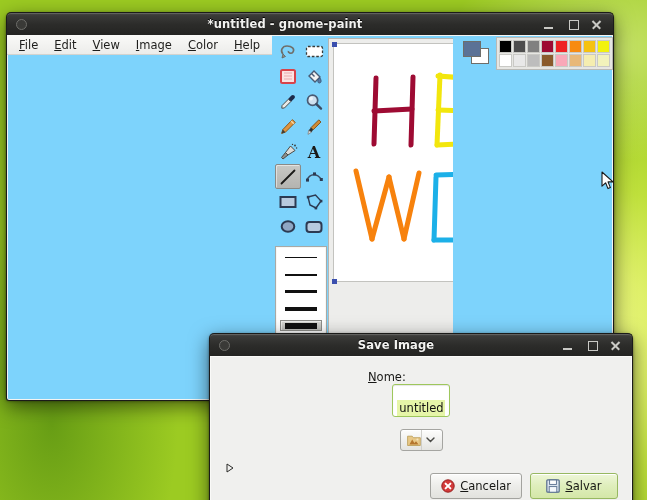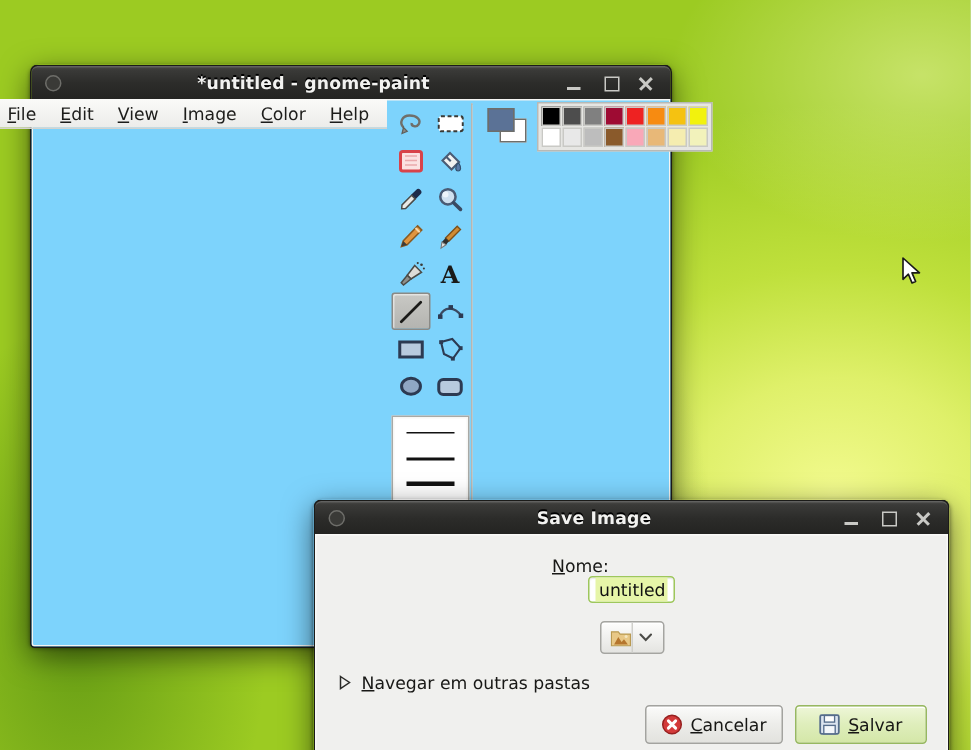--- a/index.html
+++ b/index.html
@@ -47,21 +47,21 @@
   }
   .wbtns{display:flex;gap:13px;align-items:center;margin-right:11px;flex:none;}
   .wbtn{width:11px;height:11px;position:relative;cursor:default;}
   .wbtn i{position:absolute;background:#c9c9c5;}
   .wb-min i{left:1px;right:1px;bottom:1px;height:1.5px;}
   .wb-max i{left:1.5px;top:1.5px;width:8px;height:8px;background:none;border:1.5px solid #c9c9c5;}
   .wb-close i:nth-child(1){left:0;top:5px;width:11px;height:1.6px;transform:rotate(45deg);}
   .wb-close i:nth-child(2){left:0;top:5px;width:11px;height:1.6px;transform:rotate(-45deg);}
 
   
-  #paint-window{left:20px;top:12px;width:428px;height:388px;margin-top:31px;}
+  #paint-window{left:6px;top:12px;width:608px;height:388px;}
   #paint-body{
     height:366px;background:#7dd3fc;
     border:1px solid #1b1b19;border-top:none;border-radius:0 0 3px 3px;
     box-sizing:border-box;display:flex;flex-direction:row;
     box-shadow:inset 0 0 0 1px #f4f4f2;
     justify-content:center;
   }
 
   
   #menubar{
@@ -142,21 +142,21 @@
     box-shadow:inset 0 0 0 1px #fafaf8;
   }
   .frow{display:flex;align-items:center;margin-bottom:12px;flex-direction:column;}
   .flabel{width:106px;flex:none;font-size:11.5px;color:#181816;}
   .flabel u{text-decoration:underline;}
   #name-input{
     flex:1;height:21px;background:#fff;border:1px solid #9ec75c;border-radius:3px;
     box-sizing:border-box;display:flex;align-items:center;padding:0 4px;
     box-shadow:inset 0 1px 1px rgba(0,0,0,.10);
   }
-  #name-value{background:#e6f5a8;color:#111;font-size:11.5px;padding:1px 1px 1px 2px;}
+  #name-value{background:#e6f5a8;color:#111;font-size:11.5px;padding:1px 1px 1px 2px;margin-top:15px;}
   #folder-combo{
     flex:1;height:22px;border:1px solid #a5a5a1;border-radius:3px;box-sizing:border-box;
     background:linear-gradient(180deg,#fdfdfc,#e4e4e1);
     display:flex;align-items:center;padding:0 2px 0 6px;
     box-shadow:inset 0 1px 0 #fff;
   }
   #folder-combo .fname{flex:1;font-size:11.5px;color:#181816;margin-left:5px;}
   .combo-arrow{
     width:18px;height:20px;display:flex;align-items:center;justify-content:center;
     border-left:1px solid #cfcfcb;
@@ -518,21 +518,20 @@
             <path d="M1 1 L4.5 4.6 L8 1" fill="none" stroke="#4b4b47" stroke-width="1.4" stroke-linecap="round"></path>
           </svg>
         </div>
       </div>
     </div>
 
     <div id="expander">
       <svg width="8" height="10" viewBox="0 0 8 10">
         <path d="M1 1 L7 5 L1 9 Z" fill="none" stroke="#2a2a28" stroke-width="1"></path>
       </svg>
-      <div class="exlabel"><u>N</u>avegar em outras pastas</div>
     </div>
 
     <div id="dlg-buttons">
       <div class="dbtn">
         <svg width="14" height="14" viewBox="0 0 14 14">
           <circle cx="7" cy="7" r="6.2" fill="#d33a3a" stroke="#97201f" stroke-width="1"></circle>
           <g stroke="#fff" stroke-width="2" stroke-linecap="round">
             <path d="M4.6 4.6 L9.4 9.4"></path>
               <path d="M9.4 4.6 L4.6 9.4"></path>
           </g>

